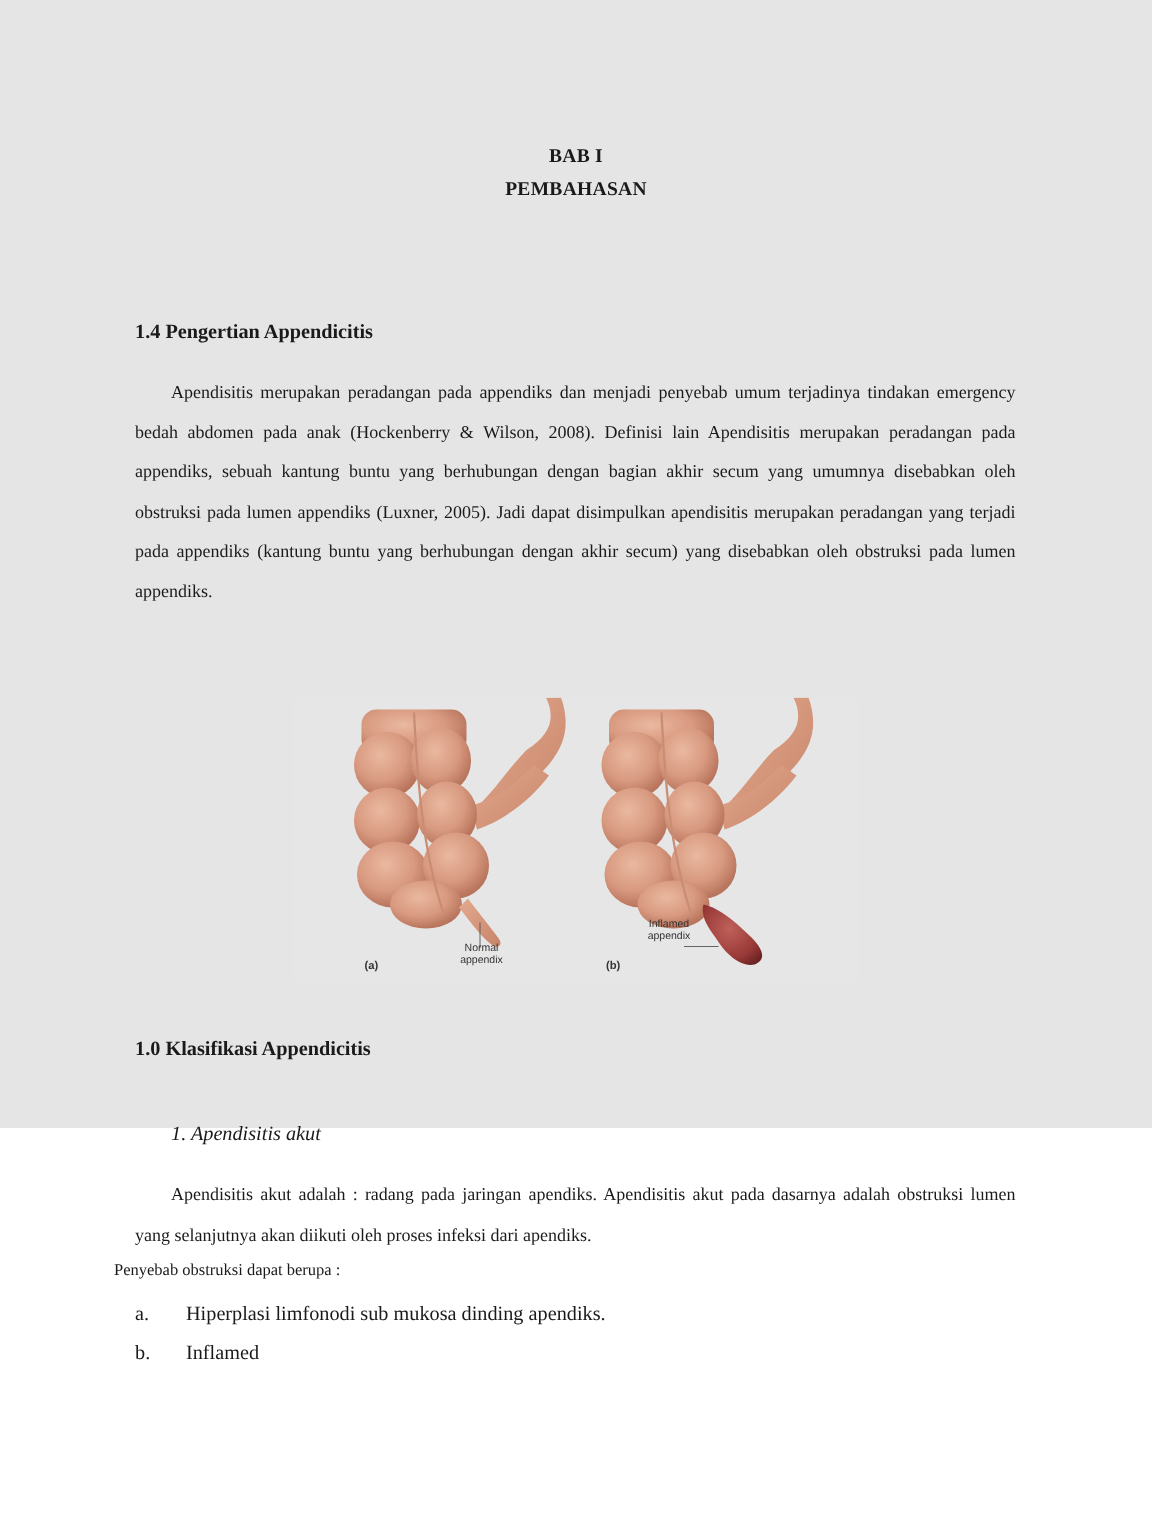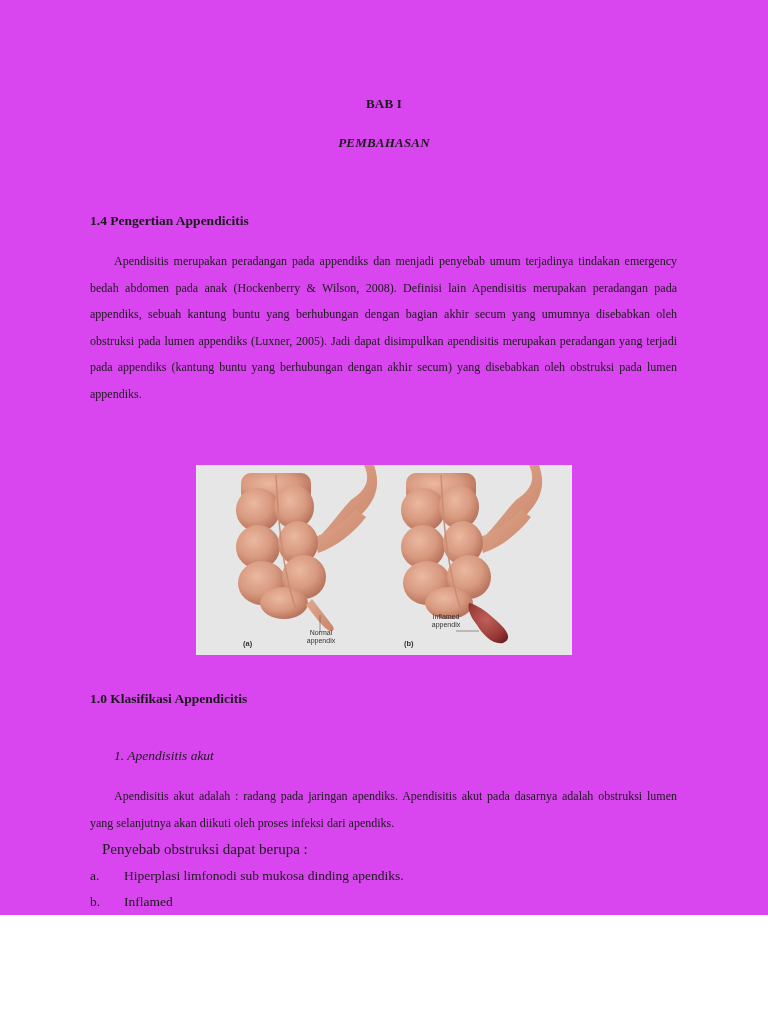--- a/index.html
+++ b/index.html
@@ -11,22 +11,22 @@
     width: 768px;
     height: 1024px;
     position: relative;
     overflow: hidden;
     font-family: "Liberation Serif", "DejaVu Serif", serif;
     color: #1a1a1a;
   }
   .page {
     position: absolute;
     left: 0; top: 0;
-    width: 768px; height: 915px;
-    background: #d946ef;
+    width: 768px; height: 752px;
+    background: #e5e5e5;
   }
   .center-title {
     position: absolute;
     left: 0; width: 768px;
     text-align: center;
     font-weight: bold;
     font-size: 13px;
     letter-spacing: 0.2px;
   }
   .heading {
@@ -47,22 +47,22 @@
   .para.last-left { text-align-last: left; }
   .sub-heading {
     position: absolute;
     left: 114px;
     font-weight: normal;
     font-style: italic;
     font-size: 13.5px;
   }
   .line {
     position: absolute;
-    left: 102px;
-    font-size: 15px;
+    left: 76px;
+    font-size: 11px;
   }
   .list-item {
     position: absolute;
     left: 90px;
     font-size: 13.5px;
     display: flex;
   }
   .list-item .marker { width: 34px; display: inline-block; }
 
   
@@ -89,21 +89,21 @@
     font-weight: bold;
     color: #333;
   }
 </style>
 </head>
 <body>
 
 <div class="page">
 
   <div class="center-title" style="top:96px;">BAB I</div>
-  <div class="center-title" style="top:135px;font-style:italic;">PEMBAHASAN</div>
+  <div class="center-title" style="top:118px;">PEMBAHASAN</div>
 
   <div class="heading" style="top:213px;">1.4 Pengertian Appendicitis</div>
 
   <div class="para last-left" style="top:248px;">Apendisitis merupakan peradangan pada appendiks dan menjadi penyebab umum terjadinya tindakan emergency bedah abdomen pada anak (Hockenberry &amp; Wilson, 2008). Definisi lain Apendisitis merupakan peradangan pada appendiks, sebuah kantung buntu yang berhubungan dengan bagian akhir secum yang umumnya disebabkan oleh obstruksi pada lumen appendiks (Luxner, 2005). Jadi dapat disimpulkan apendisitis merupakan peradangan yang terjadi pada appendiks (kantung buntu yang berhubungan dengan akhir secum) yang disebabkan oleh obstruksi pada lumen appendiks.</div>
 
   <div class="figure">
     <svg width="376" height="190" viewBox="0 0 376 190">
       <defs>
         <radialGradient id="lobe" cx="40%" cy="35%" r="65%">
           <stop offset="0%" stop-color="#eab8a0"></stop>

